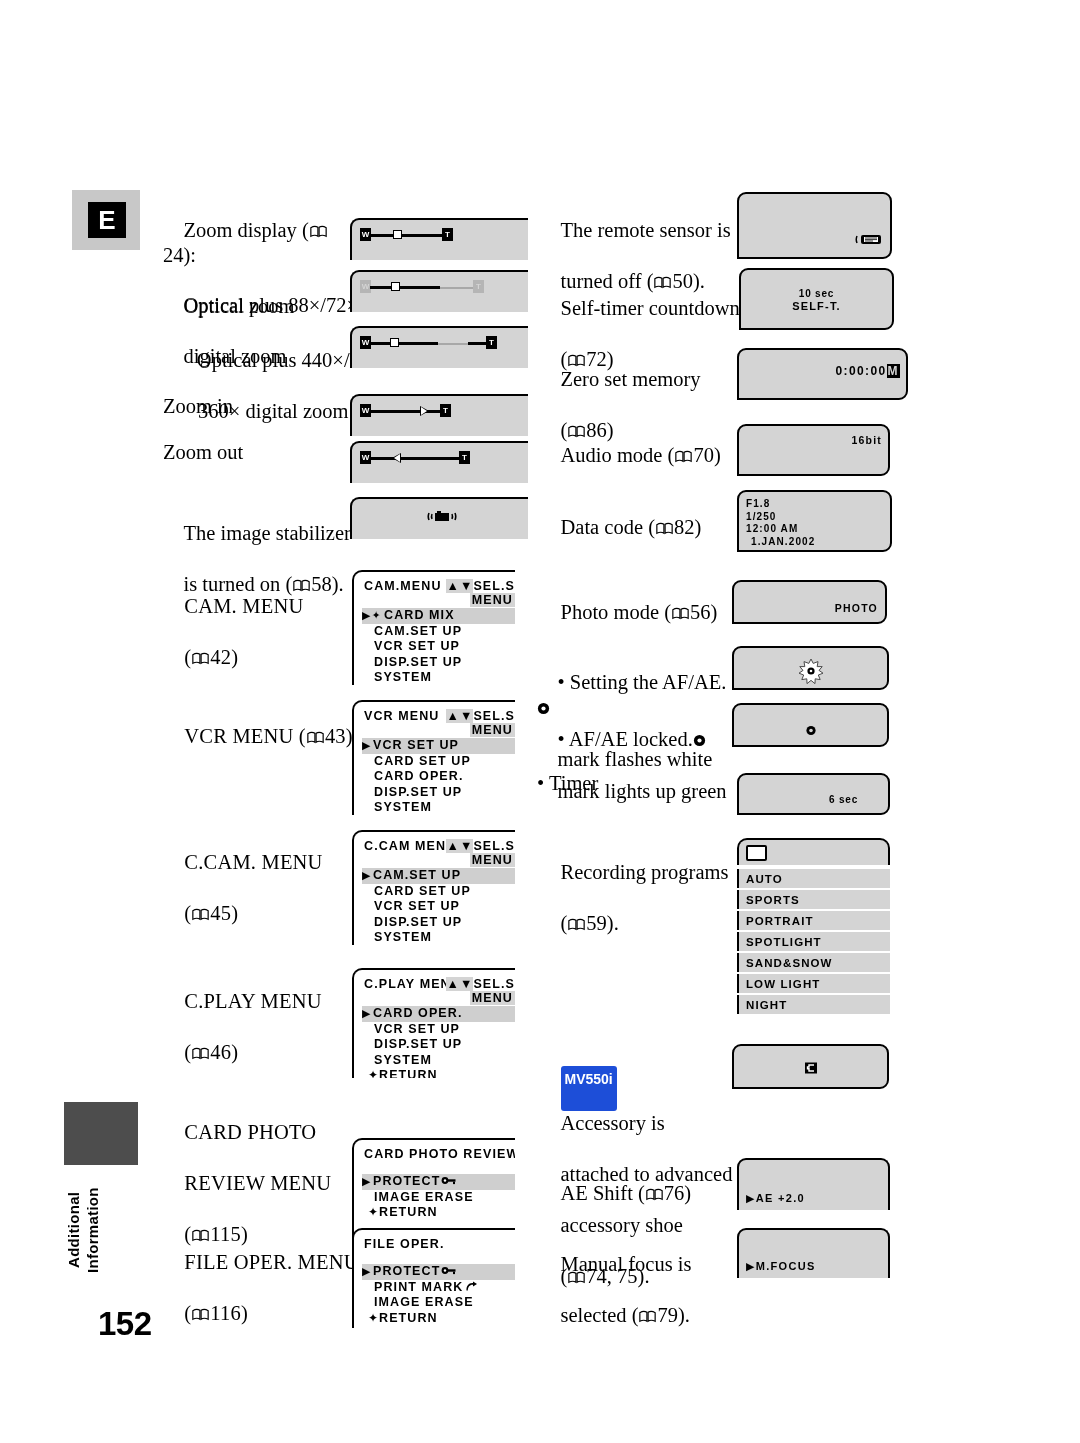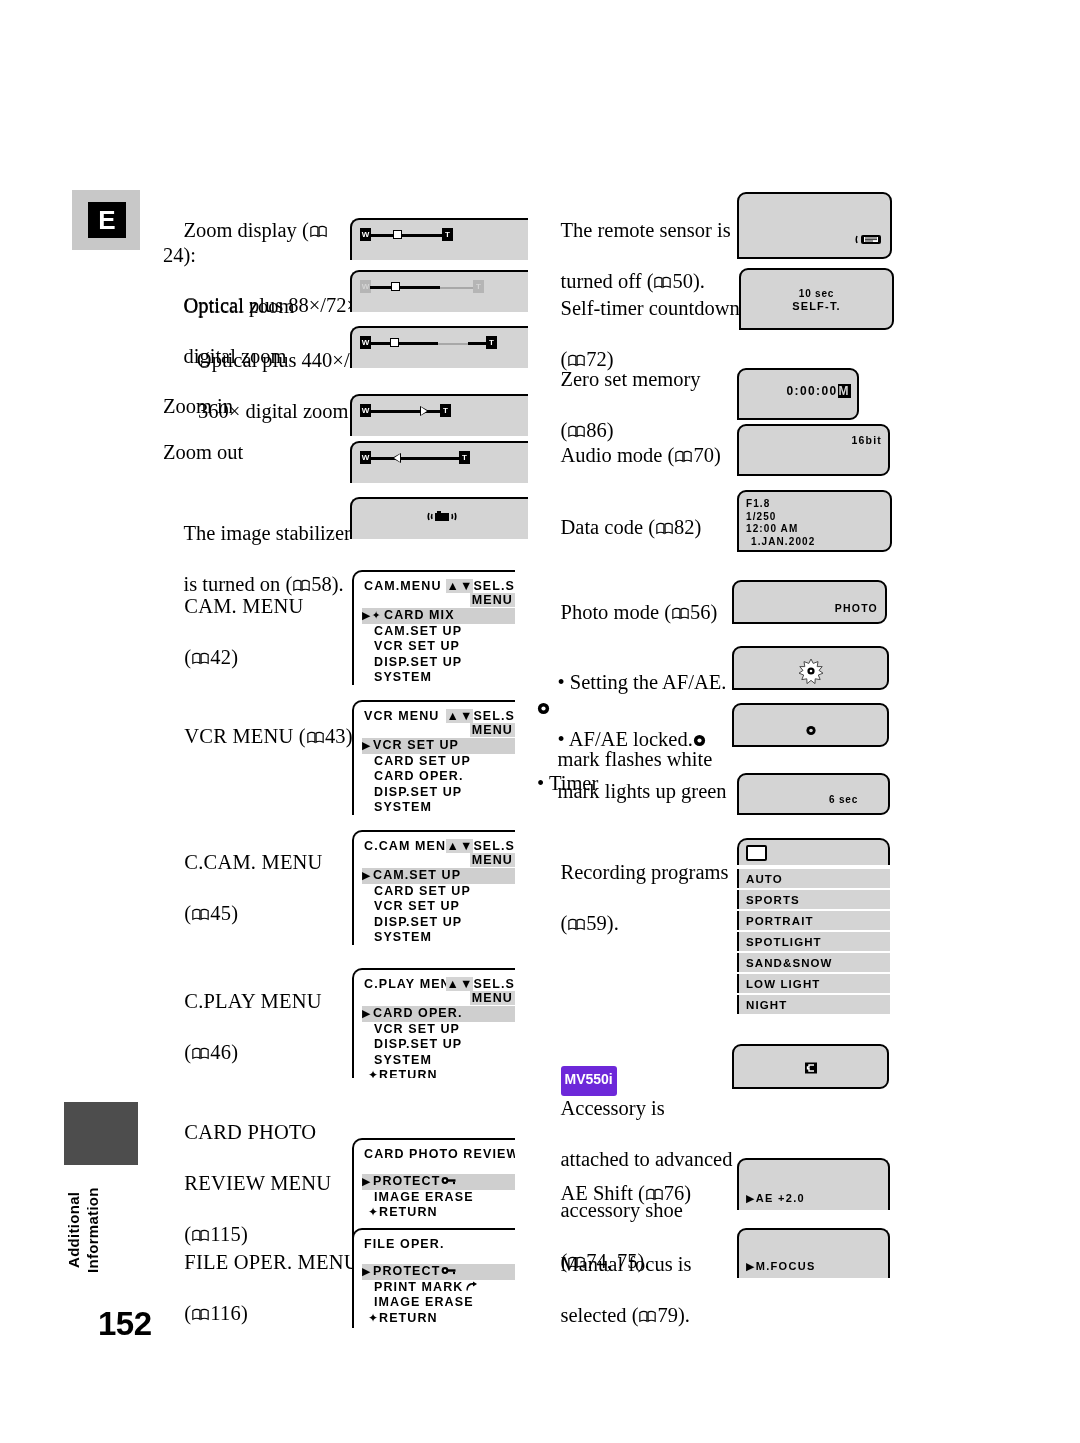--- a/index.html
+++ b/index.html
@@ -613,21 +613,21 @@
 
   <div class="label" style="left:540px; top:834px; width:210px;">
     <span>Recording programs</span><br>
     <span>(</span><span class="book"><svg viewBox="0 0 20 15" width="17" height="13">
           <path d="M1 3 C4 1.2 7 1.2 9.3 2.6 L9.3 13 C7 11.6 4 11.6 1 13.2 Z" fill="#fff" stroke="#000" stroke-width="1.4"></path>
           <path d="M19 3 C16 1.2 13 1.2 10.7 2.6 L10.7 13 C13 11.6 16 11.6 19 13.2 Z" fill="#fff" stroke="#000" stroke-width="1.4"></path>
         </svg></span><span>59</span><span>).</span>
   </div>
 
   <div class="label" style="left:540px; top:1040px; width:195px;">
-    <span style="display:inline-block; background:#6d28d9; color:#fff; font-family:'Liberation Sans',sans-serif; font-weight:bold; font-size:14px; padding:1px 4px 4px 4px; border-radius:3px; letter-spacing:0px; vertical-align:1px;">MV550i</span>
+    <span style="display:inline-block; background:#1d4ed8; color:#fff; font-family:'Liberation Sans',sans-serif; font-weight:bold; font-size:14px; padding:1px 4px 19px 4px; border-radius:3px; letter-spacing:0px; vertical-align:1px;">MV550i</span>
     <span>Accessory is</span><br>
     <span>attached to advanced</span><br>
     <span>accessory shoe</span><br>
     <span>(</span><span class="book"><svg viewBox="0 0 20 15" width="17" height="13">
           <path d="M1 3 C4 1.2 7 1.2 9.3 2.6 L9.3 13 C7 11.6 4 11.6 1 13.2 Z" fill="#fff" stroke="#000" stroke-width="1.4"></path>
           <path d="M19 3 C16 1.2 13 1.2 10.7 2.6 L10.7 13 C13 11.6 16 11.6 19 13.2 Z" fill="#fff" stroke="#000" stroke-width="1.4"></path>
         </svg></span><span>74, 75</span><span>).</span>
   </div>
 
   <div class="label" style="left:540px; top:1155px; width:210px;">
@@ -654,21 +654,21 @@
         <path d="M10 5 h12 M10 6.6 h12 M10 8 h8" stroke="#000" stroke-width="0.8"></path>
       </svg>
     </div>
   </div>
 
   <div class="screen rb" style="left:739px; top:268px; width:155px; height:62px;">
     <div class="osd" style="left:0; right:0; top:18px; text-align:center; font-size:10px; letter-spacing:0.8px;">10 sec</div>
     <div class="osd" style="left:0; right:0; top:30px; text-align:center; font-size:11px; letter-spacing:1.2px;">SELF-T.</div>
   </div>
 
-  <div class="screen rb" style="left:737px; top:348px; width:122px; height:52px;margin-top:20px;">
+  <div class="screen rb" style="left:737px; top:348px; width:171px; height:52px;">
     <div class="osd" style="right:6px; top:14px; font-size:12px; letter-spacing:1.4px;"><span>0:00:00</span><span style="background:#000;color:#d4d4d4;padding:0 1px;">M</span></div>
   </div>
 
   <div class="screen rb" style="left:737px; top:424px; width:153px; height:52px;">
     <div class="osd" style="right:6px; top:8px; font-size:10.5px; letter-spacing:1.2px;">16bit</div>
   </div>
 
   <div class="screen rb" style="left:737px; top:490px; width:155px; height:62px;">
     <div class="osd" style="left:7px; top:6px; font-size:10px; letter-spacing:1.1px; line-height:12.5px;">
       <div>F1.8</div>

